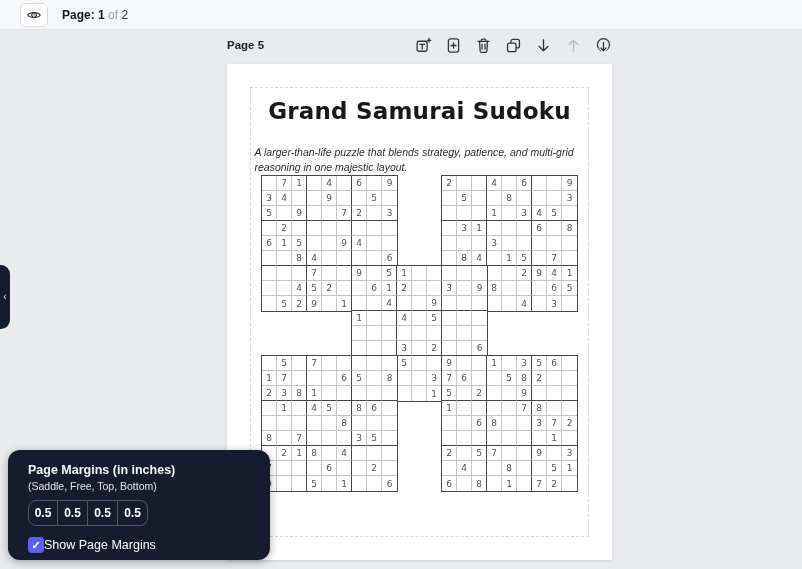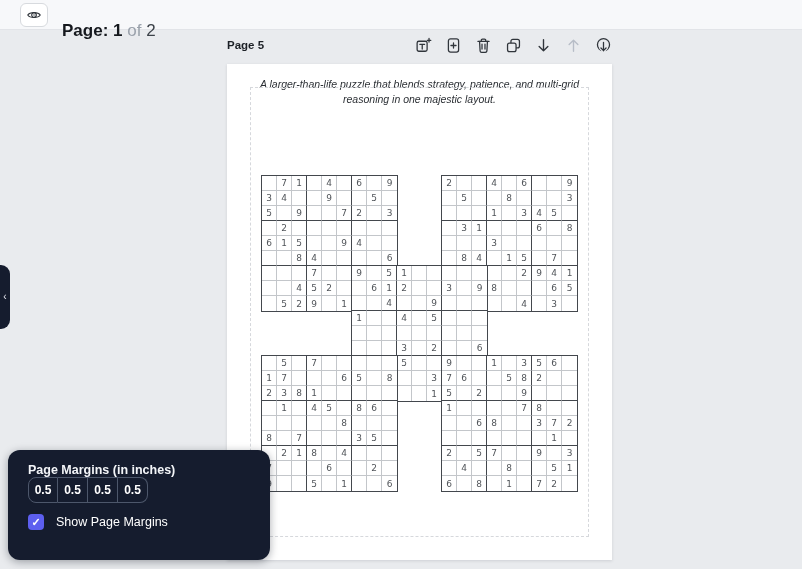--- a/index.html
+++ b/index.html
@@ -5,22 +5,22 @@
   * { margin:0; padding:0; box-sizing:border-box; }
   html,body { width:802px; height:569px; overflow:hidden; background:#e9ebee;
               font-family:"Liberation Sans", sans-serif; }
 
   
   .topbar { position:absolute; left:0; top:0; width:802px; height:30px;
             background:#f7f8fa; border-bottom:1px solid #e2e4e8; z-index:30; }
   .eye-btn { position:absolute; left:20px; top:3px; width:28px; height:24px;
              background:#fff; border:1px solid #d7dade; border-radius:6px;
              display:flex; align-items:center; justify-content:center; cursor:pointer; }
-  .page-indicator { position:absolute; left:62px; top:16px; height:30px; line-height:30px;
-                    font-size:17px; color:#1f242b; }
+  .page-indicator { position:absolute; left:62px; top:0; height:30px; line-height:30px;
+                    font-size:12px; color:#1f242b; }
   .page-indicator .strong { font-weight:700; color:#15181d; }
   .page-indicator .dim { color:#9aa1ab; }
   .page-indicator .total { color:#3c4249; }
 
   
   .canvas { position:absolute; left:0; top:30px; width:802px; height:539px; background:#e9ebee; }
 
   
   .page-toolbar { position:absolute; left:227px; top:4px; width:385px; height:22px;
                   display:flex; align-items:center; }
@@ -30,52 +30,52 @@
                justify-content:center; cursor:pointer; }
   .tool-icon.disabled { cursor:default; }
 
   
   .page { position:absolute; left:227px; top:34px; width:385px; height:496px;
           background:#ffffff; box-shadow:0 1px 3px rgba(40,45,60,.14); }
   .margin-outline { position:absolute; left:23px; top:23px; right:23px; bottom:23px;
                     border:1px dashed #d6d8dc; pointer-events:none; }
   .doc-title { margin-top:34px; text-align:center; font-family:"DejaVu Sans", sans-serif;
                font-weight:700; font-size:23px; letter-spacing:.2px; color:#17191c; }
-  .doc-subtitle { margin:13px auto 0; width:330px; text-align:center; font-style:italic;
+  .doc-subtitle { margin:21px auto 0; width:330px; text-align:left; font-style:italic;
                   font-size:10.5px; line-height:1.45; color:#2b2f34; }
 
   
   .board { position:absolute; left:34px; top:111px; width:318px; height:318px; }
   .sgrid { position:absolute; display:grid; grid-template-columns:repeat(9,15px);
            grid-auto-rows:15px; background:#fff; border:1.5px solid #43474d; }
   .scell { border-right:1px solid #c3c6ca; border-bottom:1px solid #c3c6ca;
            display:flex; align-items:center; justify-content:center;
            font-family:"DejaVu Sans", sans-serif; font-size:9px; color:#505459; }
   .scell.bv { border-right:1.5px solid #43474d; }
   .scell.bh { border-bottom:1.5px solid #43474d; }
   .scell:nth-child(9n) { border-right:none; }
   .scell:nth-child(n+73) { border-bottom:none; }
 
   
   .margins-panel { position:absolute; left:8px; top:420px; width:262px; height:110px;
                    background:#151c2e; border-radius:12px; padding:13px 0 0 20px;
                    z-index:40; box-shadow:0 2px 8px rgba(10,14,25,.35); }
   .mp-title { font-size:12.5px; font-weight:700; color:#f3f5f8; }
   .mp-sub { margin-top:3px; font-size:10.5px; color:#dfe3ea; }
-  .mp-inputs { display:flex; }
+  .mp-inputs { margin-top:8px; display:flex; }
   .mp-inputs input { width:30px; height:26px; background:transparent; color:#ffffff;
                      font-family:"Liberation Sans", sans-serif; font-size:12px; font-weight:700;
                      text-align:center; border:1px solid #4d576b; border-left:none; outline:none; }
   .mp-inputs input:first-child { border-left:1px solid #4d576b; border-radius:8px 0 0 8px; }
   .mp-inputs input:last-child { border-radius:0 8px 8px 0; }
   .mp-checkrow { margin-top:11px; display:flex; align-items:center; cursor:pointer; }
   .mp-checkbox { width:16px; height:16px; border-radius:4px; background:#5d5fef;
                  display:flex; align-items:center; justify-content:center;
                  color:#fff; font-size:11px; font-weight:700; }
-  .mp-checklabel { margin-left:12px; font-size:12.5px; color:#ffffff; }
+  .mp-checklabel { font-size:12.5px; color:#ffffff; }
 
   
   .collapse-tab { position:absolute; left:0; top:235px; width:10px; height:64px;
                   background:#151c2e; border-radius:0 9px 9px 0; z-index:35;
                   display:flex; align-items:center; justify-content:center; cursor:pointer; }
   .collapse-tab span { color:#e8eaf2; font-size:10px; line-height:1; }
 
   svg { display:block; }
 </style>
 </head>
@@ -154,20 +154,21 @@
           <path d="M8 5 v8 M5.6 10.4 L8 12.8 l2.4-2.4" stroke="#e9ebee" stroke-width="3.4"></path>
           <path d="M8 5 v8 M5.6 10.4 L8 12.8 l2.4-2.4" stroke="#30353b" stroke-width="1.2"></path>
         </svg>
       </span>
 
     </div>
   </div>
 
   <div class="page">
     <div class="margin-outline"></div>
+    <div class="doc-title">Grand Samurai Sudoku</div>
     <div class="doc-subtitle">A larger-than-life puzzle that blends strategy, patience, and multi-grid reasoning in one majestic layout.</div>
     <div class="board">
         <div class="sgrid" style="left: 0px; top: 0px;">
           <div class="scell"></div>
           <div class="scell">7</div>
           <div class="scell bv">1</div>
           <div class="scell"></div>
           <div class="scell">4</div>
           <div class="scell bv"></div>
           <div class="scell">6</div>
@@ -576,20 +577,21 @@
           <div class="scell bv"></div>
           <div class="scell">7</div>
           <div class="scell">2</div>
           <div class="scell"></div>
         </div>
       </div>
   </div>
 
   <div class="margins-panel">
     <div class="mp-title">Page Margins (in inches)</div>
+    <div class="mp-sub">(Saddle, Free, Top, Bottom)</div>
     <div class="mp-inputs">
       <input type="text" value="0.5" style="">
       <input type="text" value="0.5" style="">
       <input type="text" value="0.5" style="">
       <input type="text" value="0.5" style="">
     </div>
     <div class="mp-checkrow">
       <div class="mp-checkbox">
         <span>✓</span>
       </div>

